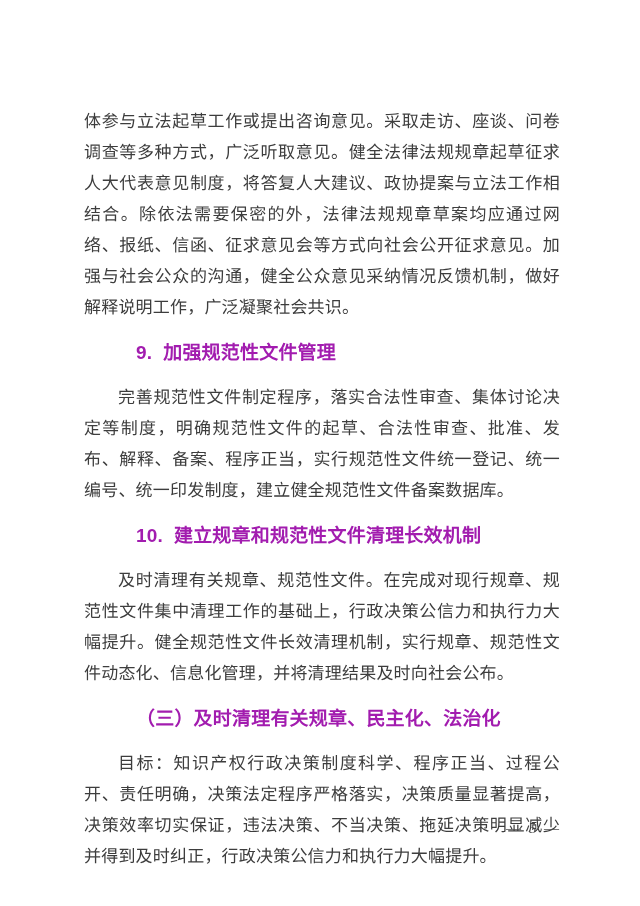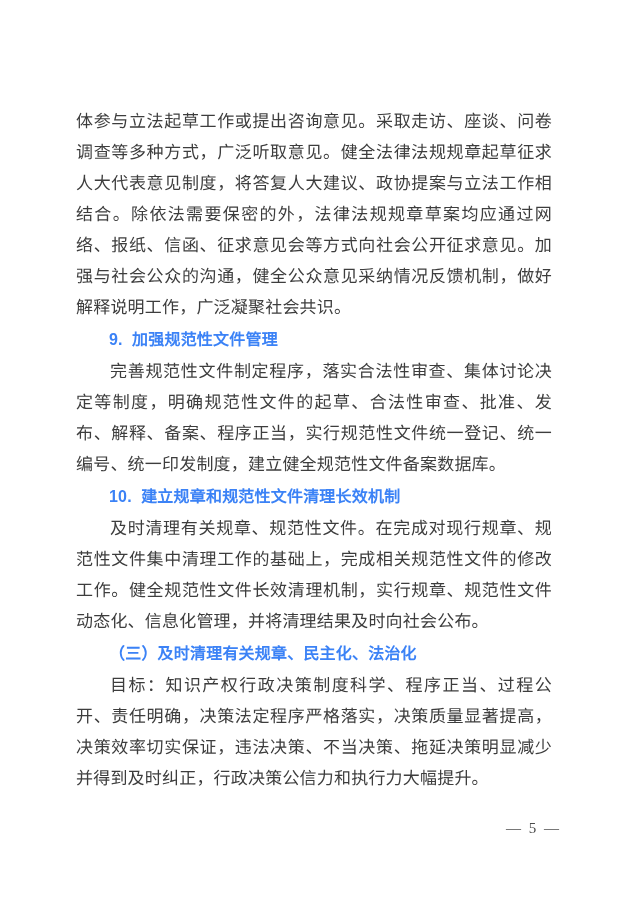--- a/index.html
+++ b/index.html
@@ -16,46 +16,46 @@
   .page {
     position: absolute;
     left: 0;
     top: 0;
     width: 640px;
     height: 906px;
     background: #ffffff;
   }
   .doc-body {
     position: absolute;
-    left: 76px;
+    left: 84px;
     top: 106px;
     width: 476px;
     color: #3d3d3d;
     font-family: "Liberation Serif", serif;
   }
   .para {
     margin: 0;
     font-size: 17px;
     line-height: 31px;
     text-align: justify;
     text-justify: inter-ideograph;
     letter-spacing: 0.2px;
     word-break: break-all;
   }
   .para.indent {
     text-indent: 2em;
   }
   .heading {
-    margin: 1px;
-    font-size: 16px;
+    margin: 14px;
+    font-size: 19px;
     line-height: 31px;
     font-weight: 700;
     text-indent: 2em;
     font-family: "Liberation Sans", sans-serif;
-    color: #3b82f6;
+    color: #a21caf;
     letter-spacing: 0.2px;
   }
   .page-footer {
     position: absolute;
     top: 818px;
     right: 79px;
     font-family: "Liberation Serif", serif;
     font-size: 15px;
     line-height: 20px;
     color: #4a4a4a;
@@ -65,18 +65,18 @@
 </style>
 </head>
 <body>
 
 <div class="page">
   <div class="doc-body">
     <p class="para">体参与立法起草工作或提出咨询意见。采取走访、座谈、问卷调查等多种方式，广泛听取意见。健全法律法规规章起草征求人大代表意见制度，将答复人大建议、政协提案与立法工作相结合。除依法需要保密的外，法律法规规章草案均应通过网络、报纸、信函、征求意见会等方式向社会公开征求意见。加强与社会公众的沟通，健全公众意见采纳情况反馈机制，做好解释说明工作，广泛凝聚社会共识。</p>
     <h3 class="heading">9.&nbsp; 加强规范性文件管理</h3>
     <p class="para indent">完善规范性文件制定程序，落实合法性审查、集体讨论决定等制度，明确规范性文件的起草、合法性审查、批准、发布、解释、备案、程序正当，实行规范性文件统一登记、统一编号、统一印发制度，建立健全规范性文件备案数据库。</p>
     <h3 class="heading">10.&nbsp; 建立规章和规范性文件清理长效机制</h3>
-    <p class="para indent">及时清理有关规章、规范性文件。在完成对现行规章、规范性文件集中清理工作的基础上，完成相关规范性文件的修改工作。健全规范性文件长效清理机制，实行规章、规范性文件动态化、信息化管理，并将清理结果及时向社会公布。</p>
+    <p class="para indent">及时清理有关规章、规范性文件。在完成对现行规章、规范性文件集中清理工作的基础上，行政决策公信力和执行力大幅提升。健全规范性文件长效清理机制，实行规章、规范性文件动态化、信息化管理，并将清理结果及时向社会公布。</p>
     <h3 class="heading">（三）及时清理有关规章、民主化、法治化</h3>
     <p class="para indent">目标：知识产权行政决策制度科学、程序正当、过程公开、责任明确，决策法定程序严格落实，决策质量显著提高，决策效率切实保证，违法决策、不当决策、拖延决策明显减少并得到及时纠正，行政决策公信力和执行力大幅提升。</p>
   </div>
   <div class="page-footer">— 5 —</div>
 </div>
 
 </body></html>

